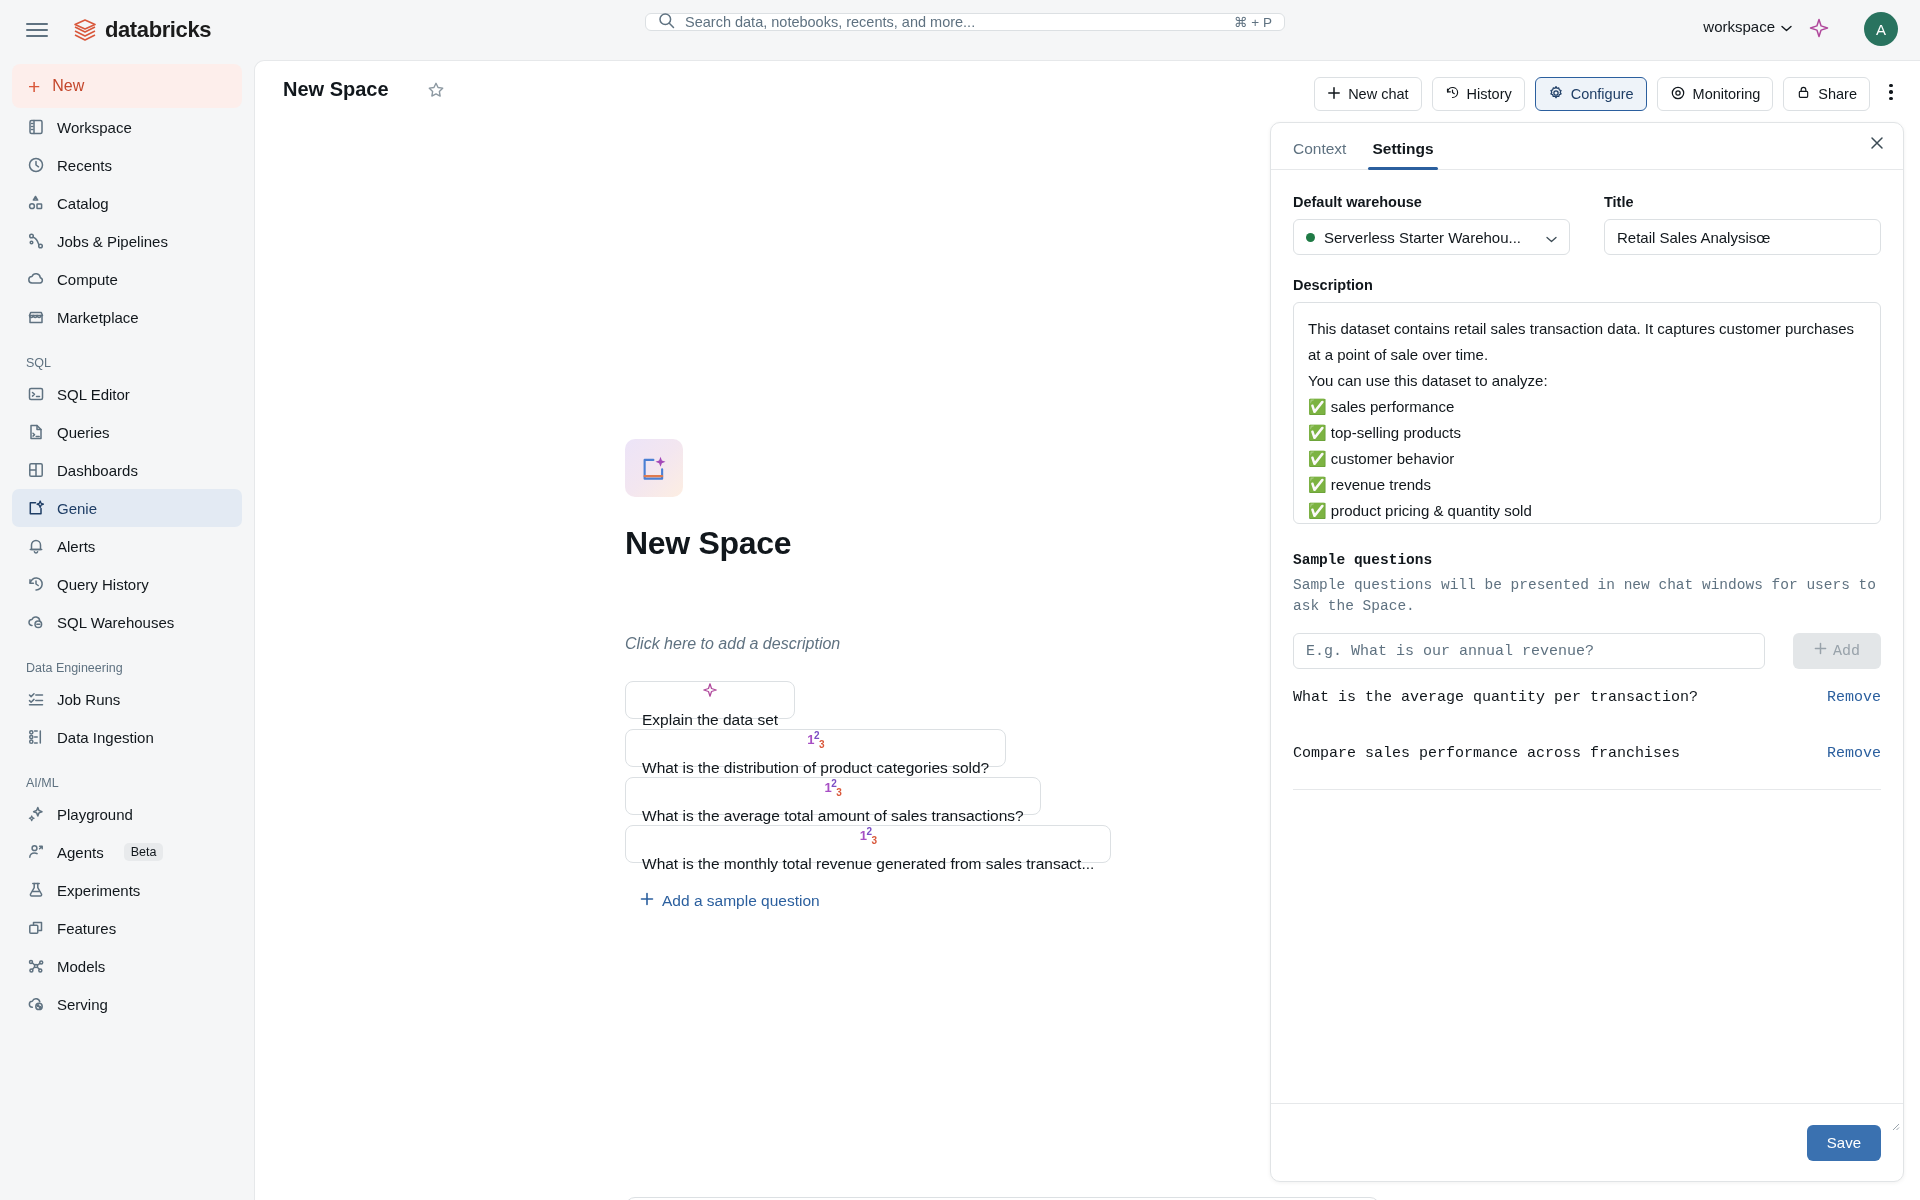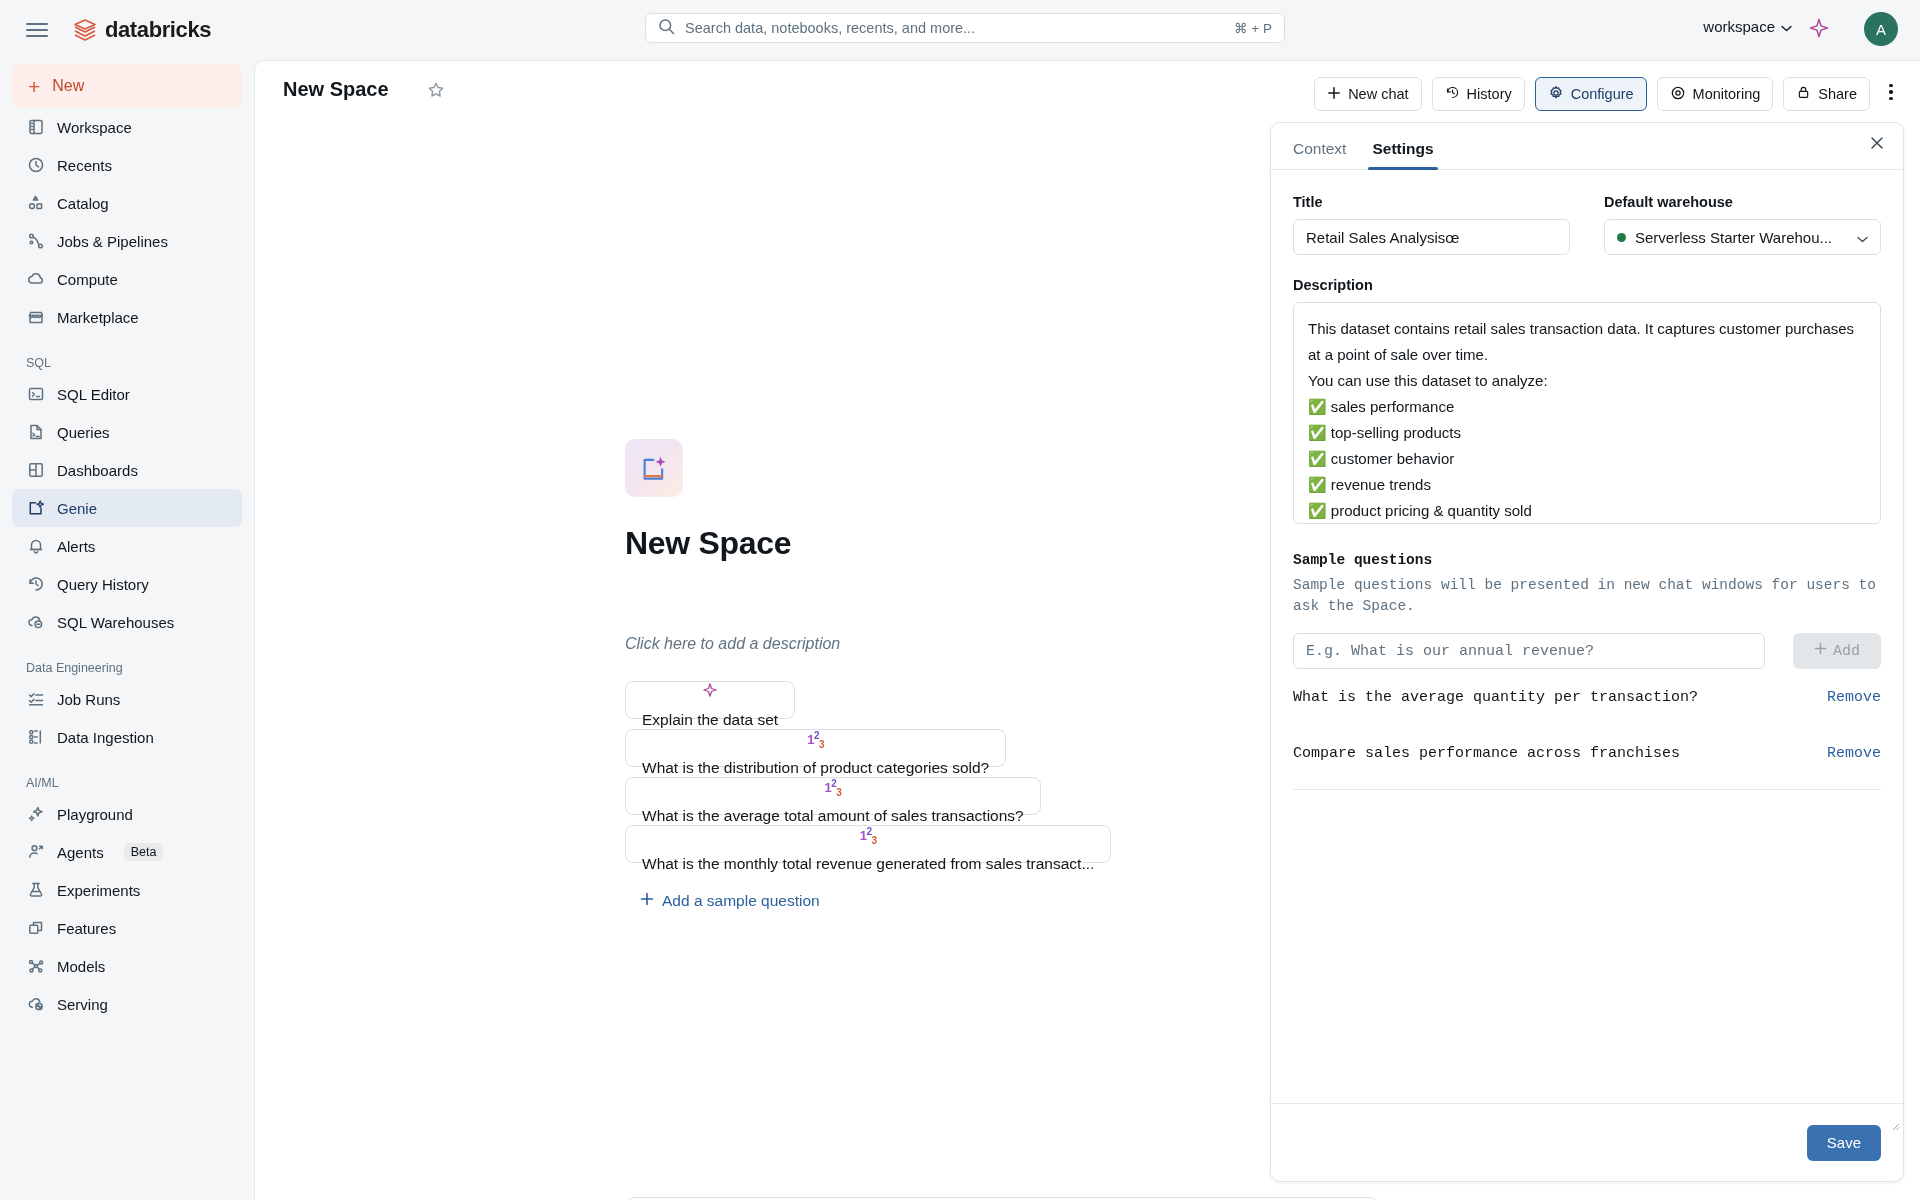--- a/index.html
+++ b/index.html
@@ -16,21 +16,21 @@
     position: absolute; top: 0; left: 0; width: 1920px; height: 60px;
     background: #f5f6f7;
     display: flex; align-items: center;
   }
   .hamburger { margin-left: 26px; width: 22px; height: 22px; cursor: pointer;
      display:flex; flex-direction:column; justify-content:center; gap:4px;}
   .hamburger span { display:block; height:2px; background:#5f7281; border-radius:1px;}
   .brand { display:flex; align-items:center; gap:9px; margin-left: 26px; cursor:pointer;}
   .brand-logo { width: 22px; height: 24px; position: relative; }
   .brand-name { font-size: 22px; font-weight: 700; letter-spacing: -0.4px; color:#1b1b1b;}
-  .search-wrap { position:absolute; left: 645px; top:13px; width: 640px; height:30px;}
+  .search-wrap { position:absolute; left: 645px; top:13px; width: 640px; height:18px;}
   .search-box {
     width: 100%; height: 100%; background: #fff; border:1px solid #dce0e3;
     border-radius: 6px; display:flex; align-items:center; padding: 0 12px; cursor: text;
   }
   .search-box .ph { margin-left: 10px; font-size: 14.5px; color:#5f7281; flex:1;}
   .search-box .kbd { font-size: 13.5px; color:#5f7281; }
   .ws-menu { position:absolute; right: 128px; top: 18px; display:flex; align-items:center; gap:6px;
      font-size: 15px; color:#11171c; cursor:pointer;}
   .spark-top { position:absolute; right: 90px; top: 18px; cursor:pointer;}
   .avatar {
@@ -556,35 +556,35 @@
       <div class="panel-close">
         <svg width="16" height="16" viewBox="0 0 16 16" fill="none" stroke="#3c4b55" stroke-width="1.5" stroke-linecap="round">
             <path d="M3 3l10 10M13 3L3 13"></path>
           </svg>
       </div>
     </div>
 
     <div class="panel-body">
       <div class="row2">
         <div class="fld">
-          <div class="flabel">Title</div>
-          <div class="input">
-            <span>Retail Sales Analysisœ</span>
-          </div>
-        </div>
-        <div class="fld">
           <div class="flabel">Default warehouse</div>
           <div class="select">
             <span class="dot-green"></span>
             <span class="sel-txt">Serverless Starter Warehou...</span>
             <span>
               <svg width="11" height="7" viewBox="0 0 11 7" fill="none" stroke="#3c4b55" stroke-width="1.3" stroke-linecap="round" stroke-linejoin="round">
                   <path d="M1 1.5l4.5 4 4.5-4"></path>
                 </svg>
             </span>
+          </div>
+        </div>
+        <div class="fld">
+          <div class="flabel">Title</div>
+          <div class="input">
+            <span>Retail Sales Analysisœ</span>
           </div>
         </div>
       </div>
 
       <div class="desc-group">
         <div class="flabel">Description</div>
         <div class="textarea">This dataset contains retail sales transaction data. It captures customer purchases at a point of sale over time.
 You can use this dataset to analyze:
 ✅ sales performance
 ✅ top-selling products

